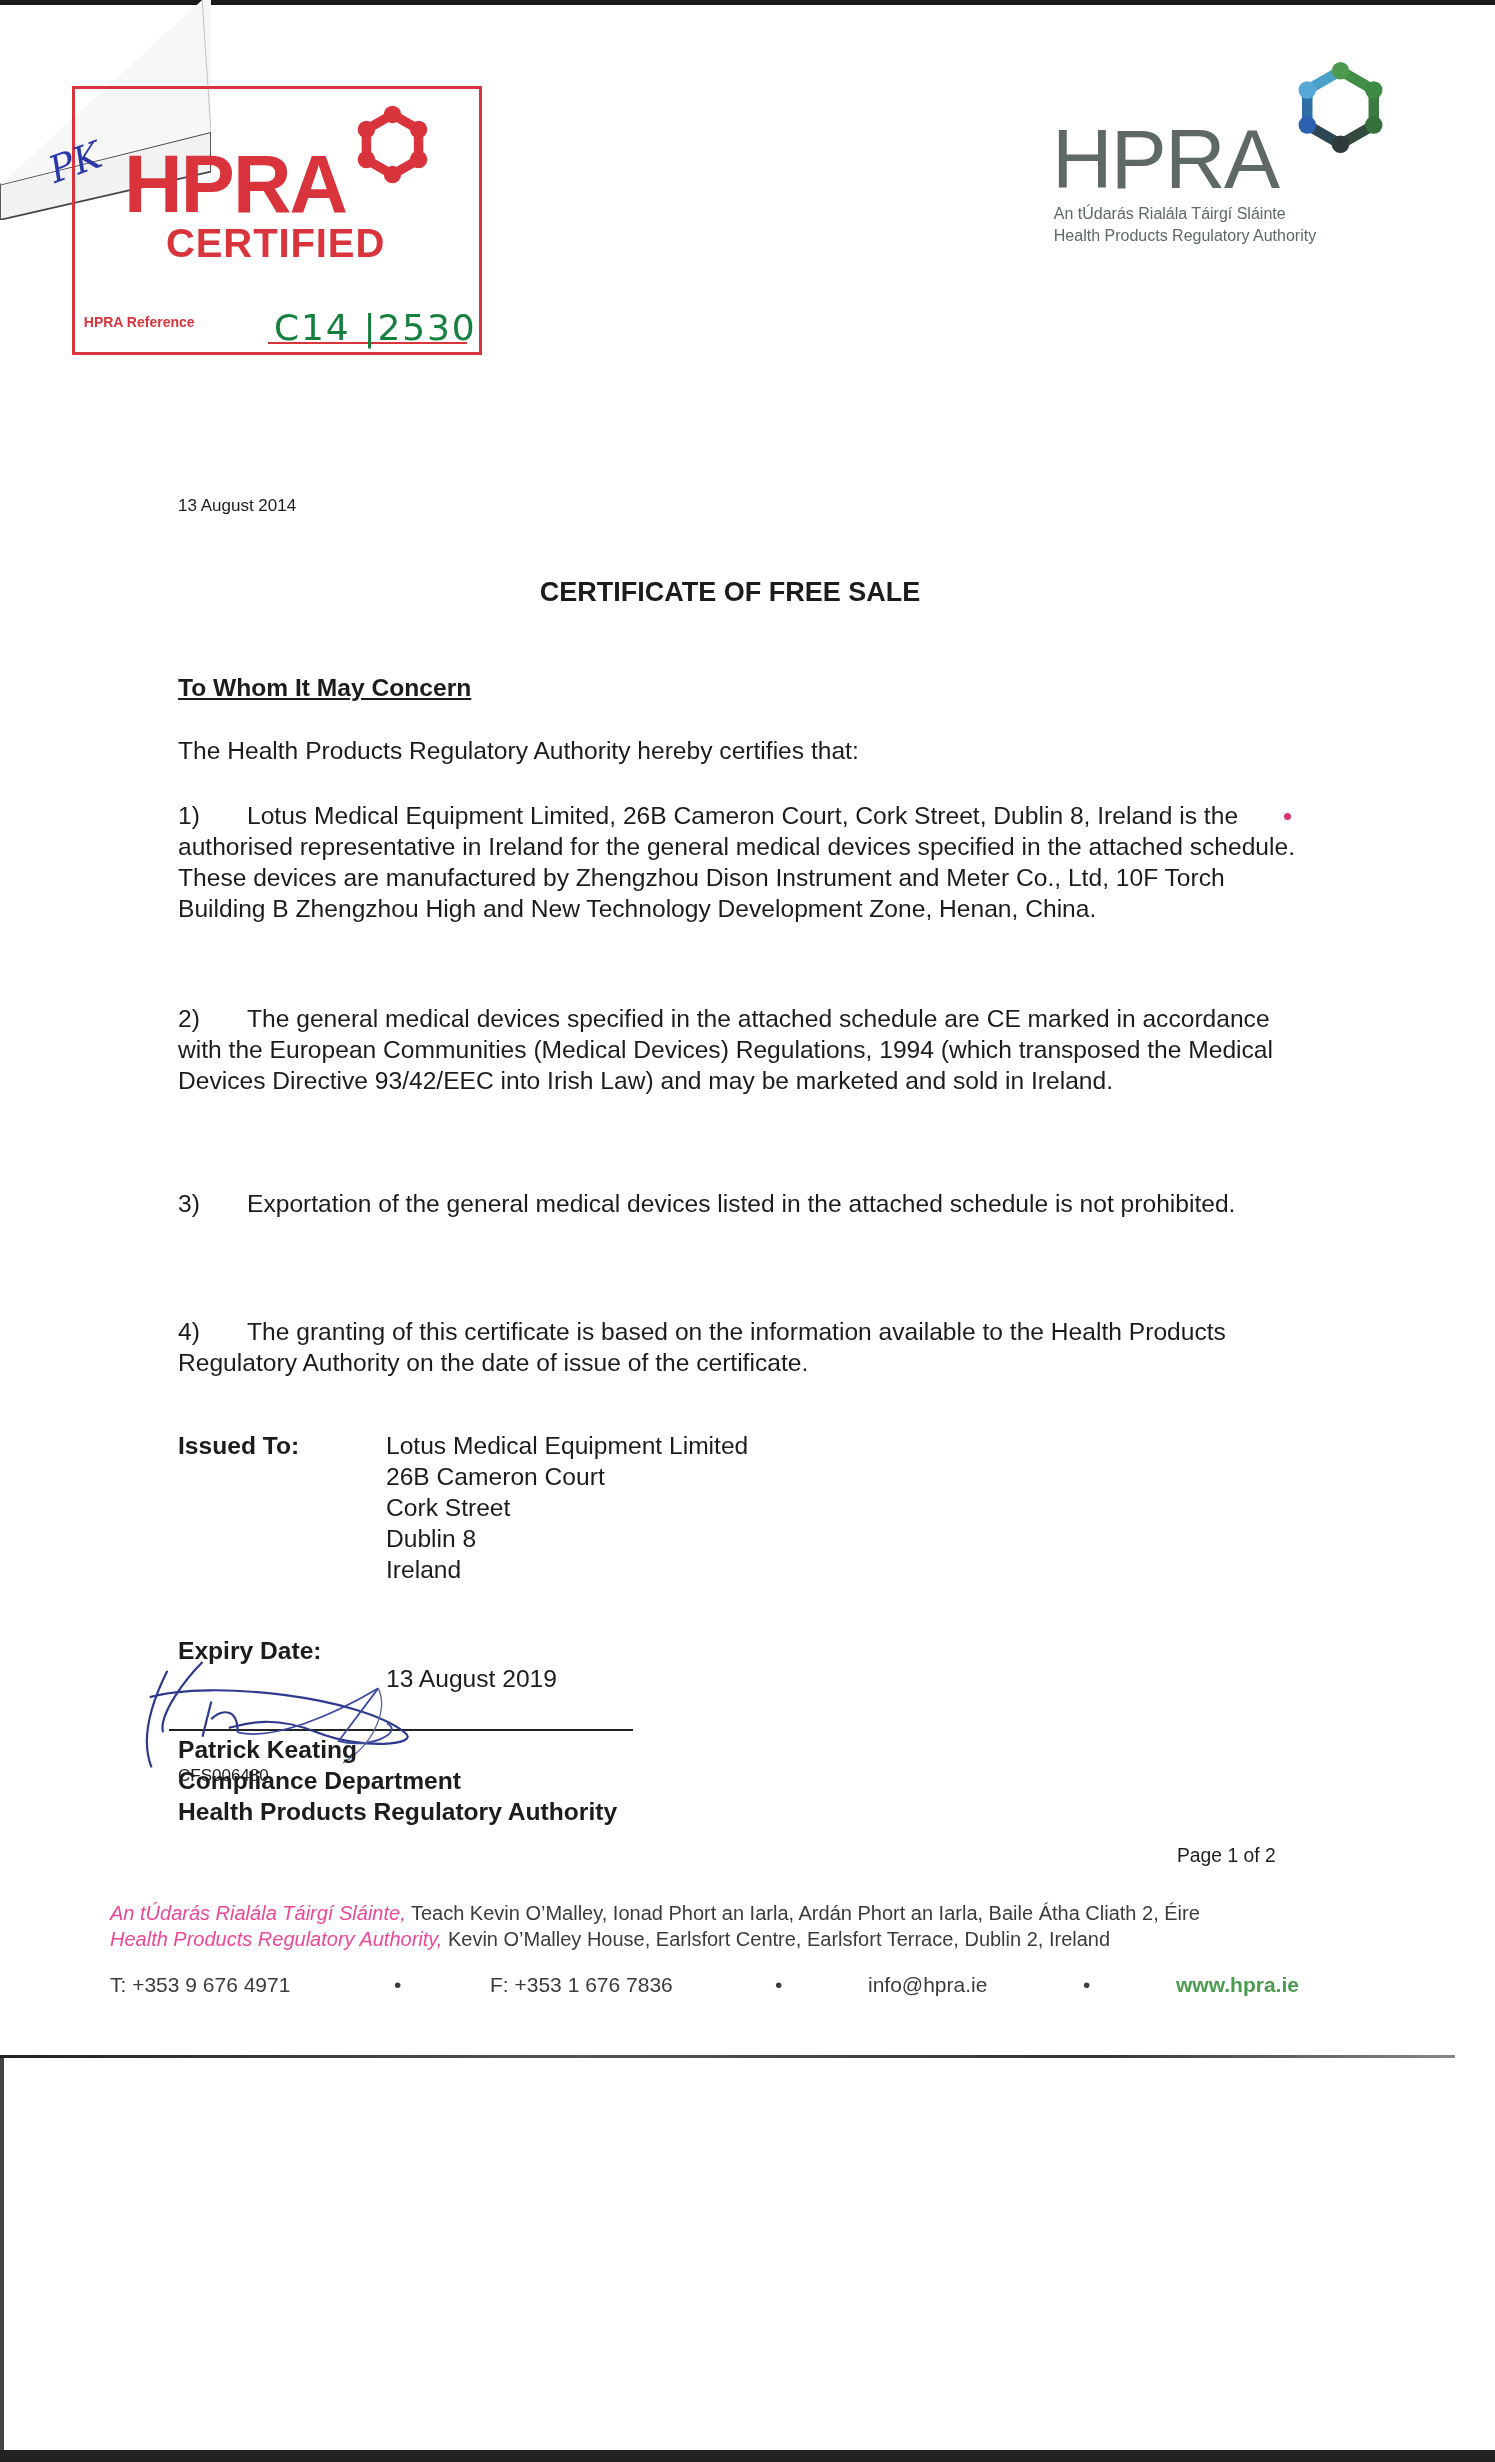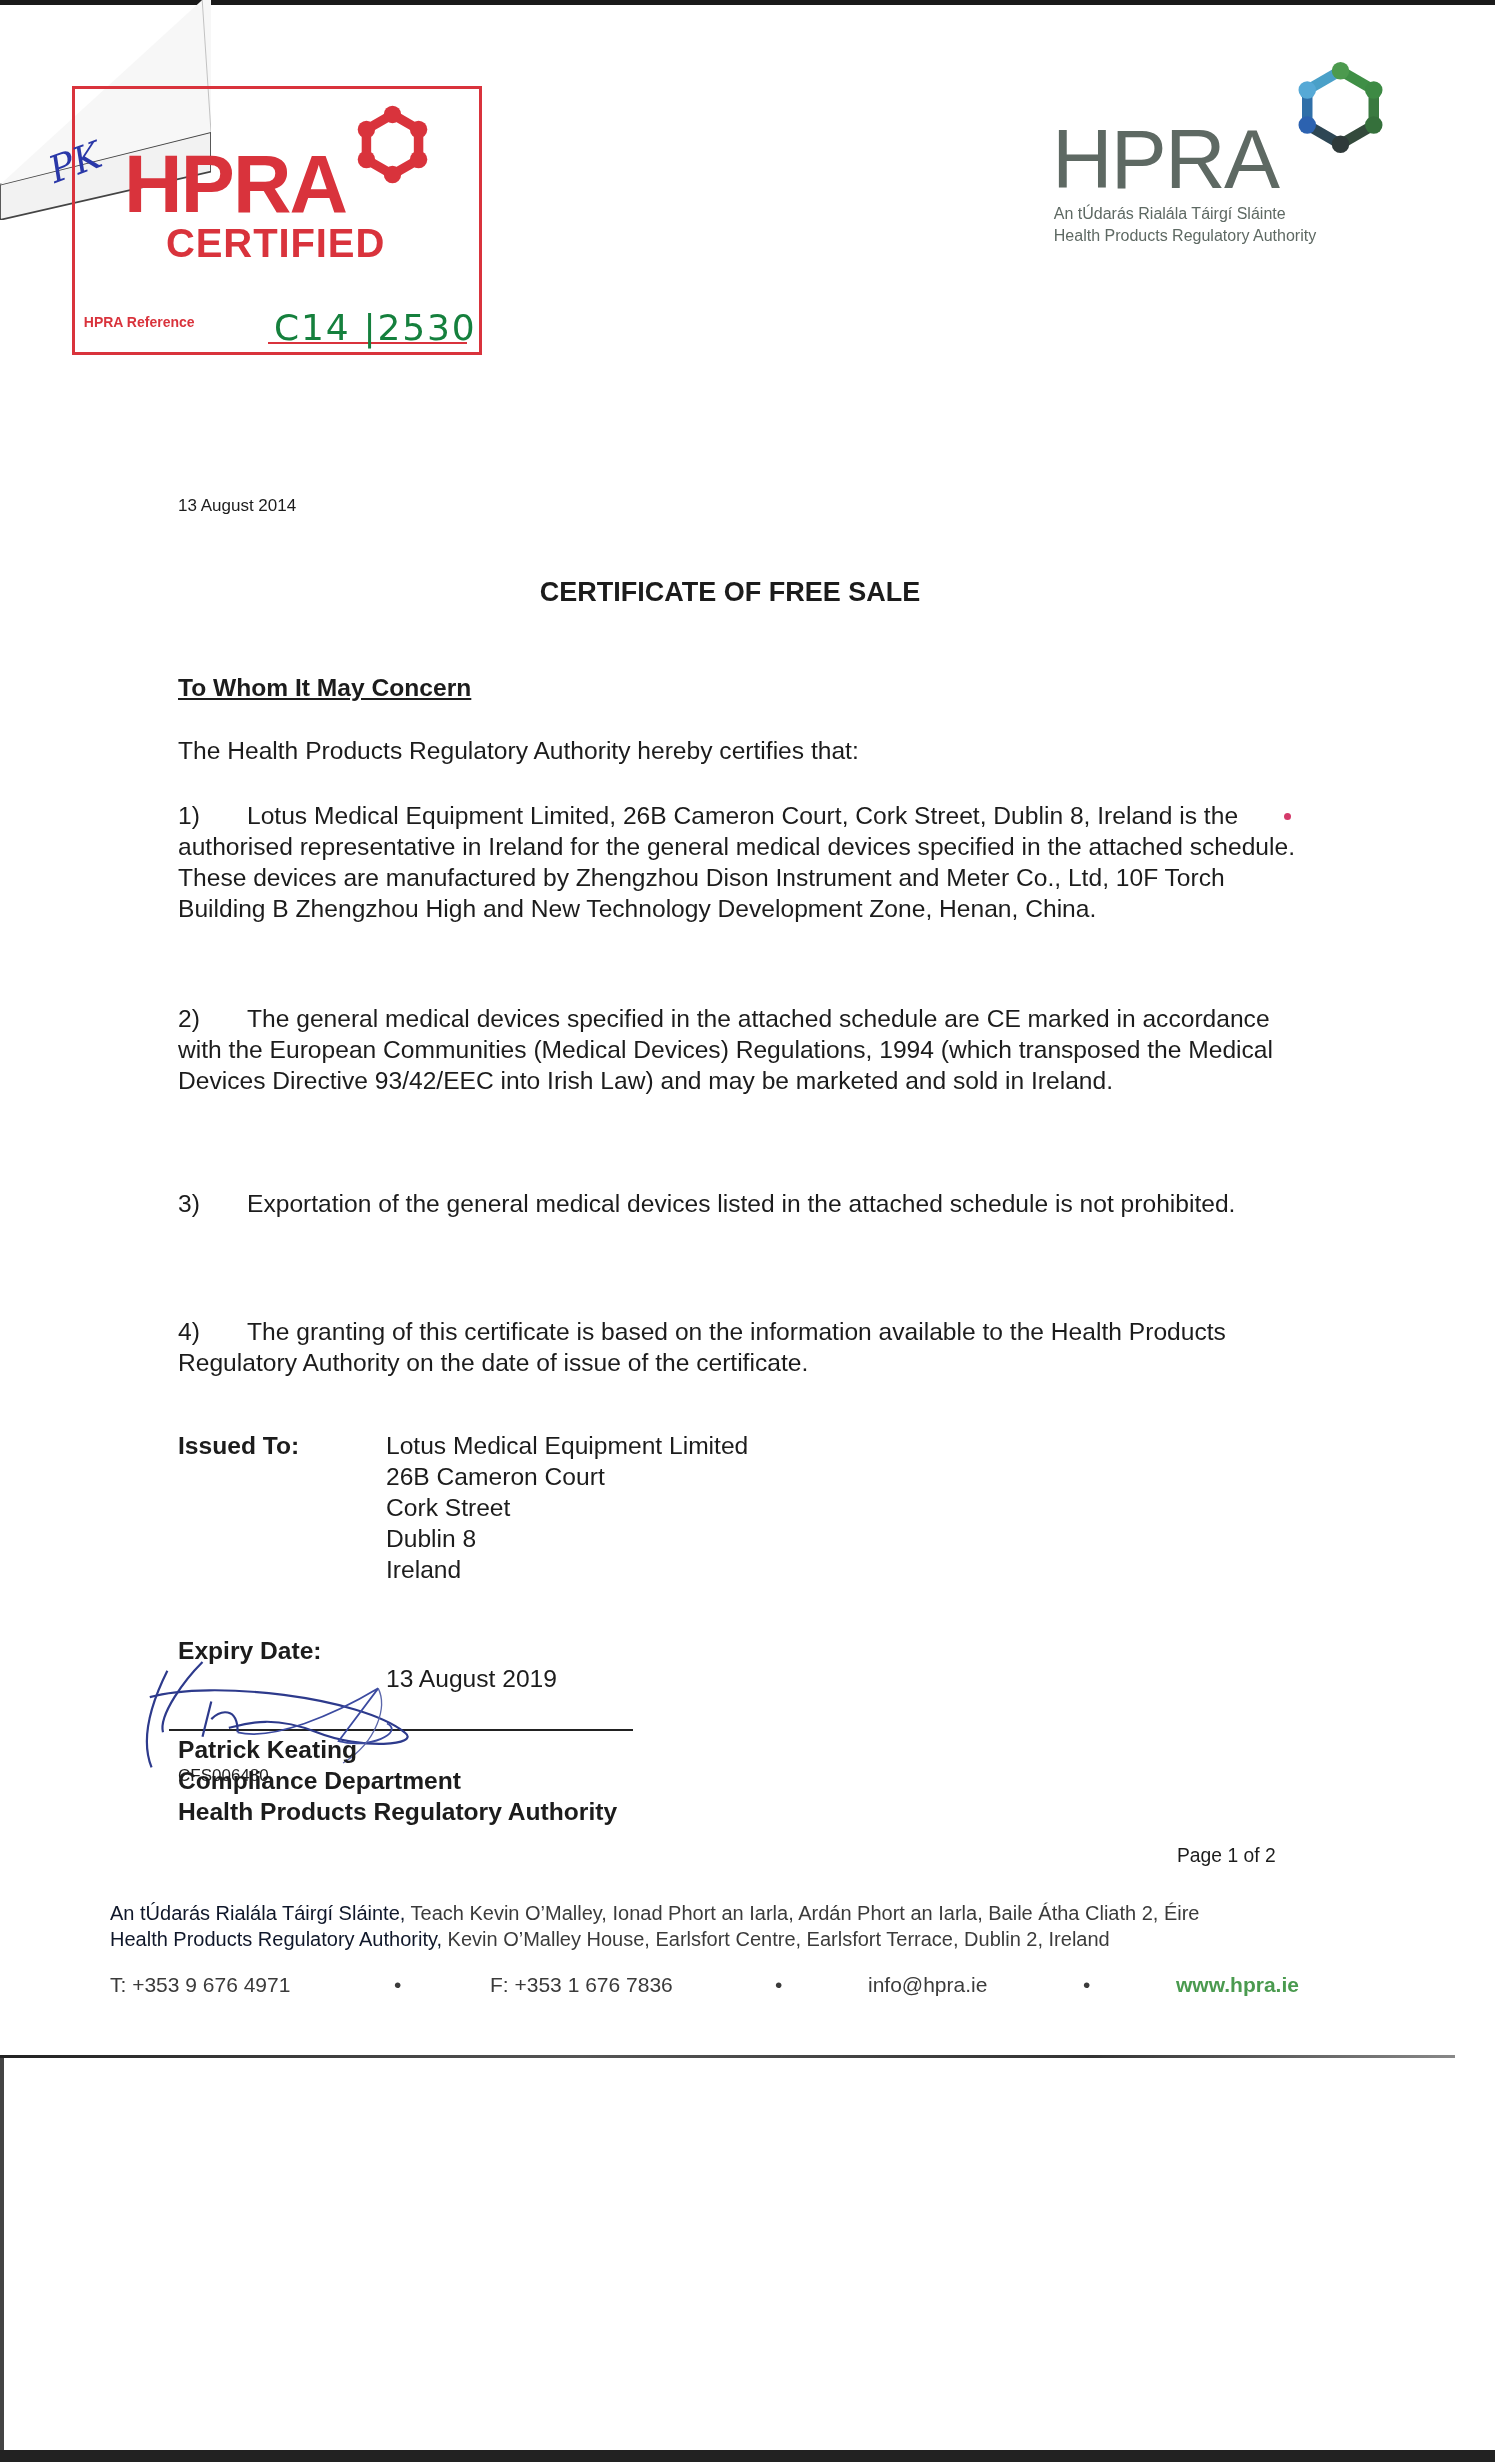--- a/index.html
+++ b/index.html
@@ -58,21 +58,21 @@
   .expiry-val { position:absolute; left:208px; top:0;margin-top:28px; }
 
   .sig-line { position:absolute; left:169px; top:1729px; width:464px; height:1.8px; background:#222; }
   .signature { position:absolute; left:141px; top:1653px; width:369px; height:141px; }
   .signatory { position:absolute; left:178px; top:1734px; font-size:24.6px; font-weight:bold; line-height:31px; white-space:nowrap; }
 
   .ref-code { position:absolute; left:178px; top:1766px; font-size:17px; }
   .page-num { position:absolute; left:1177px; top:1845px; font-size:19.3px; }
 
   .footer-addr { position:absolute; left:110px; top:1900px; font-size:20px; line-height:26px; color:#3b3b3b; white-space:nowrap; }
-  .footer-addr .green { color:#0f172a; }
+  .footer-addr .green { color:#ec4899;font-style:italic; }
   .footer-contact { position:absolute; left:110px; top:1973px; font-size:21px; color:#3b3b3b; width:1196px; }
   .footer-contact span { position:absolute; top:0; white-space:nowrap; }
   .fc-tel { left:0; }
   .fc-dot1 { left:284px; }
   .fc-fax { left:380px; }
   .fc-dot2 { left:665px; }
   .fc-mail { left:758px; }
   .fc-dot3 { left:973px; }
   .fc-web { left:1066px; color:#4a9a4f !important; font-weight:bold; }
 

